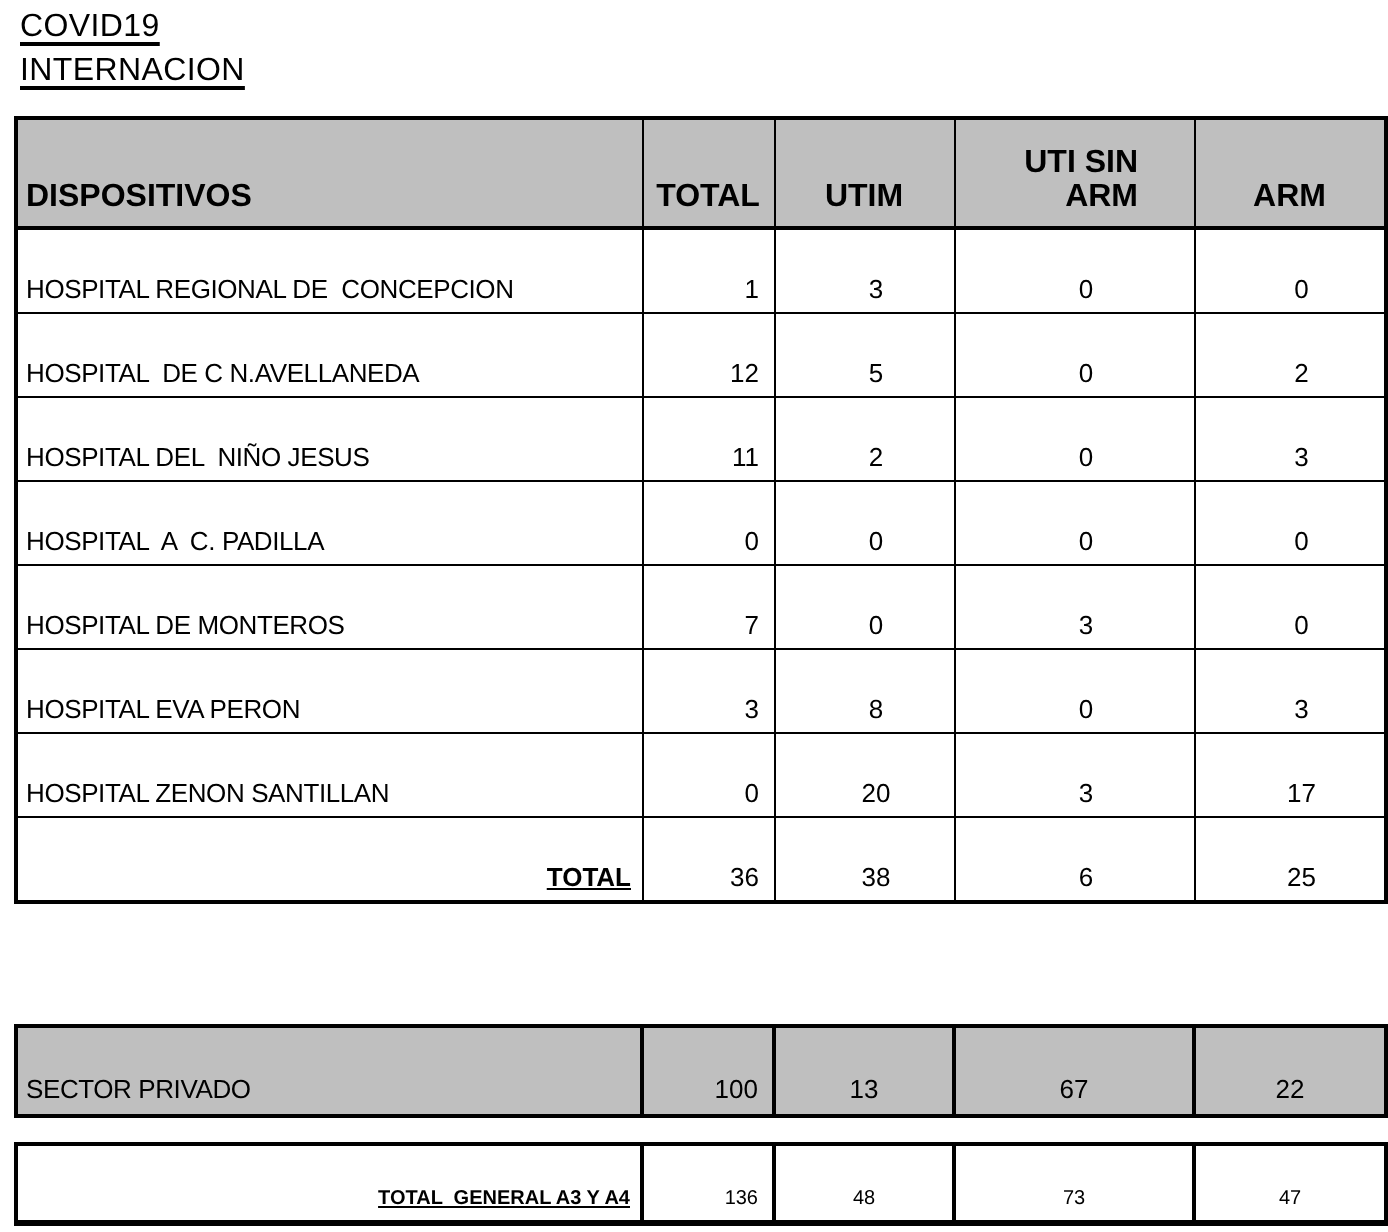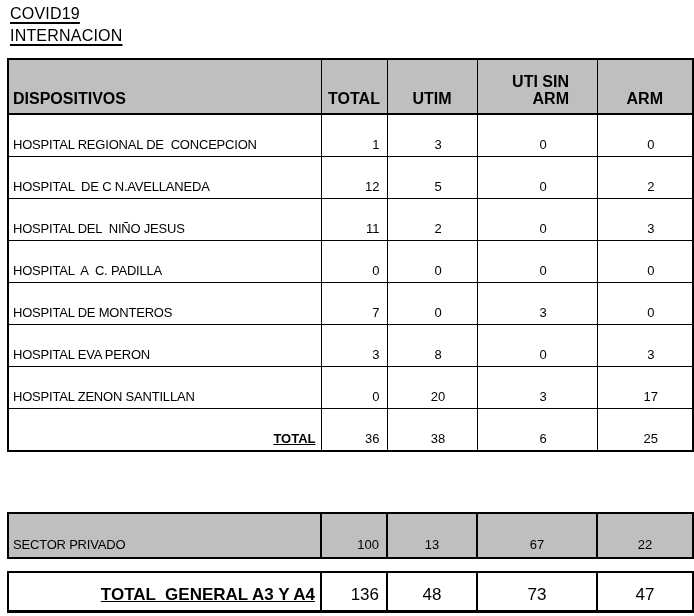--- a/index.html
+++ b/index.html
@@ -58,21 +58,21 @@
     border:2px solid #000;background:#bfbfbf;
     height:38px;vertical-align:bottom;
     font-size:13px;padding:0 0 5px 0;
   }
 
   
   #grand{top:571px;border:2px solid #000;border-bottom:3px solid #000;}
   #grand td{
     border:2px solid #000;border-bottom:3px solid #000;
     height:32px;vertical-align:bottom;
-    font-size:17px;padding:0 0 5px 0;
+    font-size:10px;padding:0 0 5px 0;
   }
 </style>
 </head>
 <body>
 
 <div class="doc-title">
   <div>COVID19</div>
   <div>INTERNACION</div>
 </div>
 

